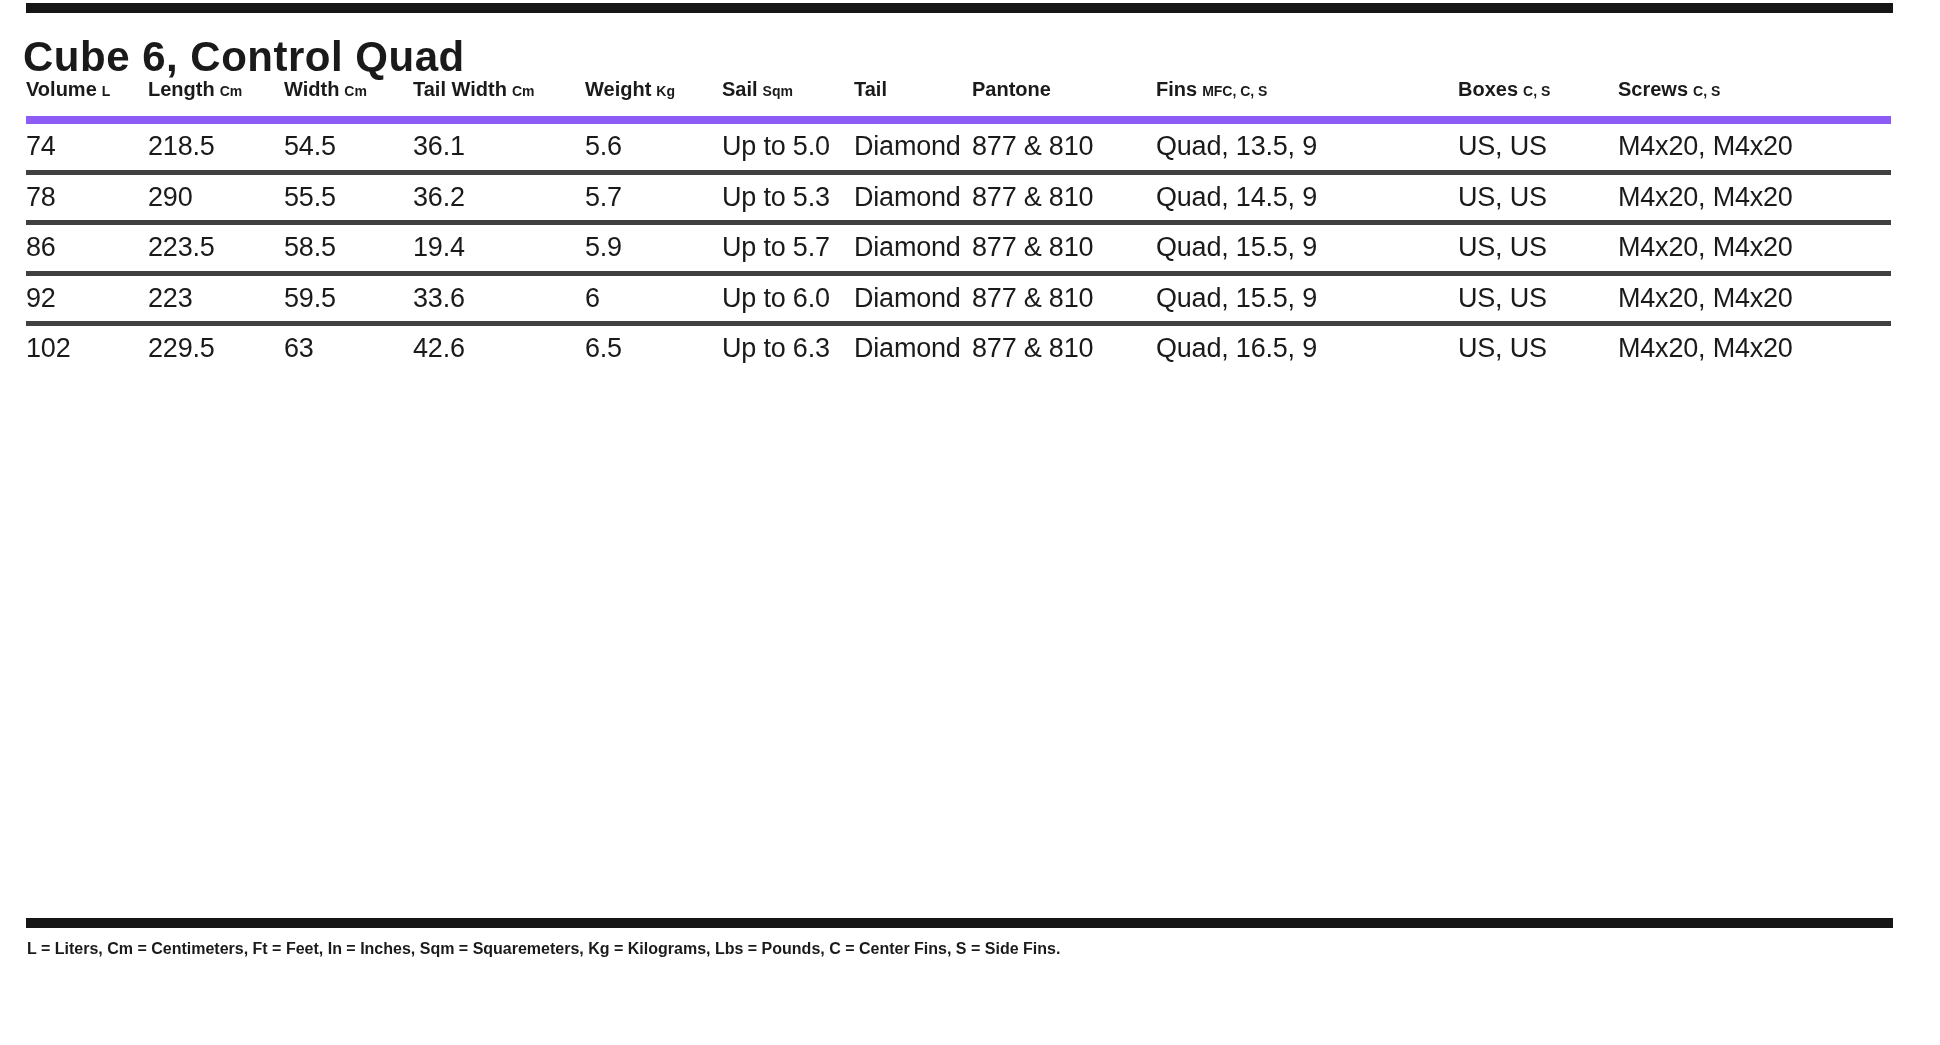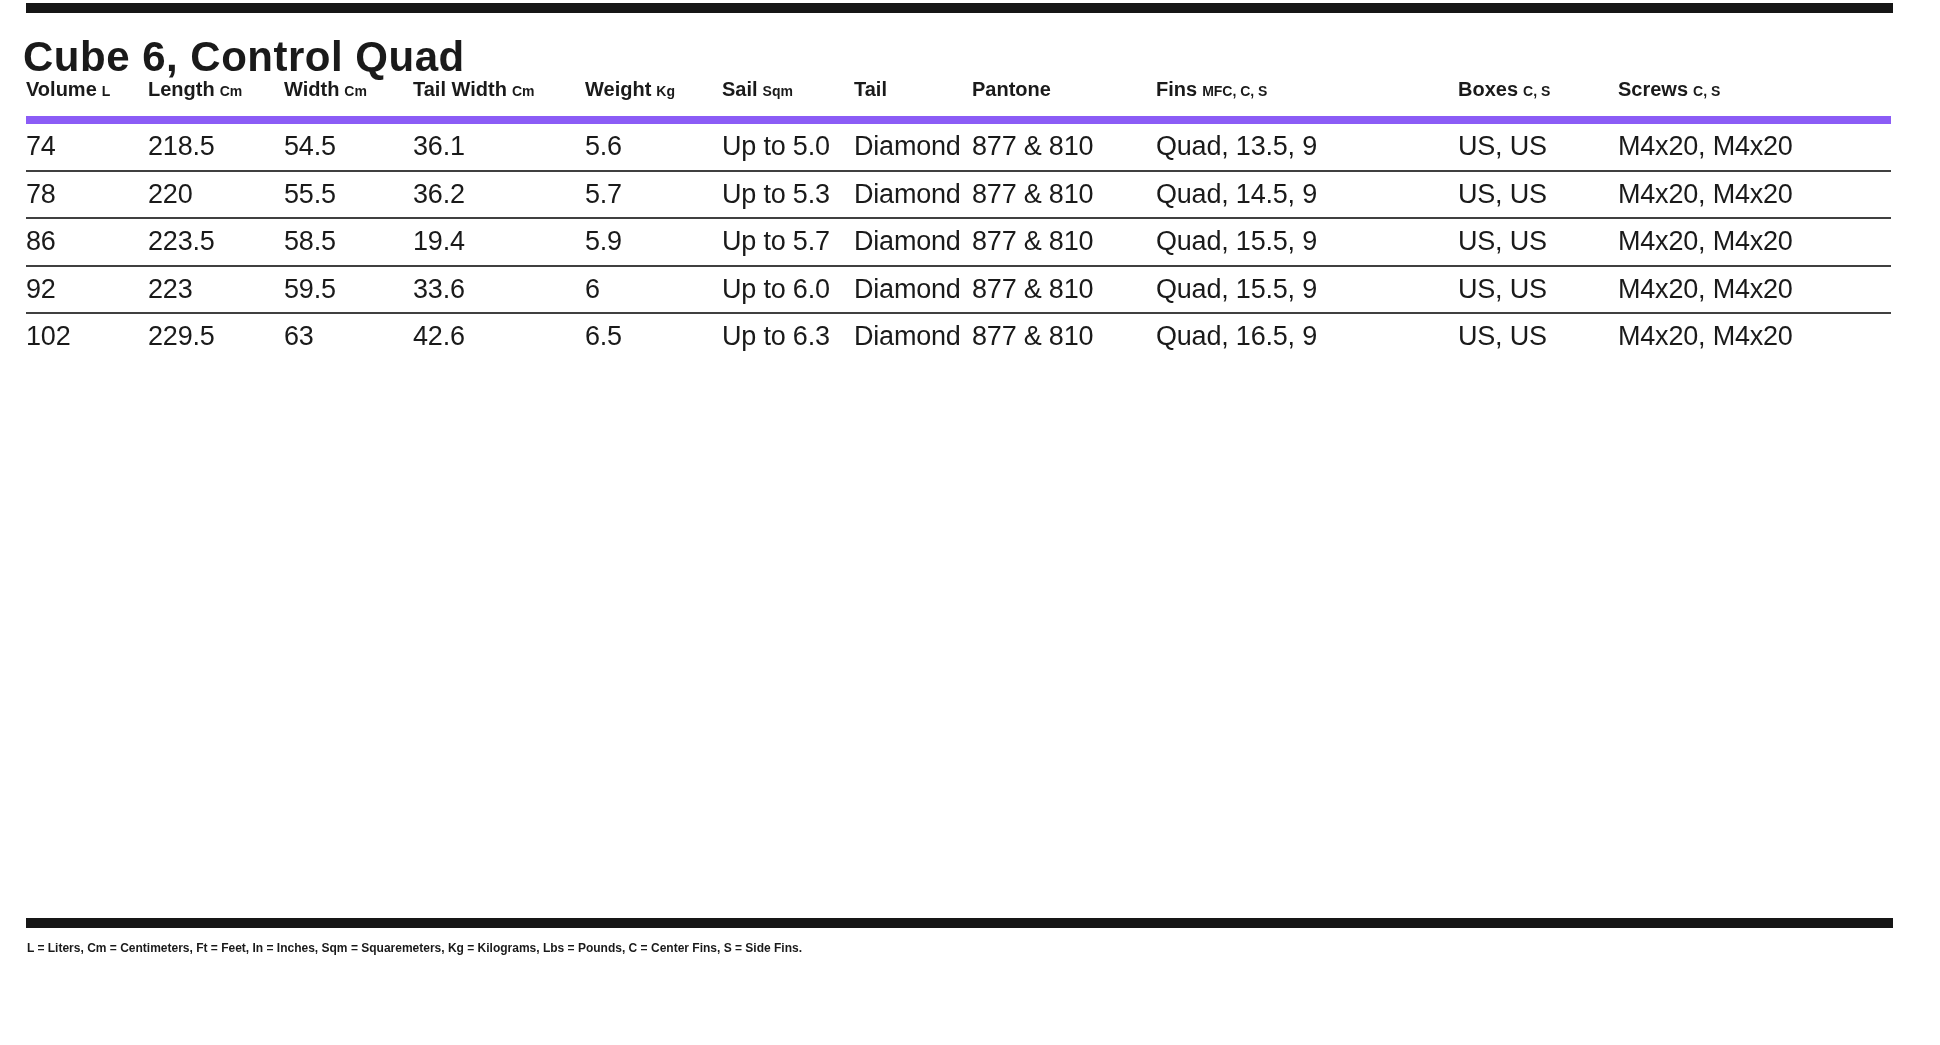--- a/index.html
+++ b/index.html
@@ -61,27 +61,27 @@
   tbody td {
     font-size: 27px;
     font-weight: 400;
     height: 45.5px;
     padding: 0;
     vertical-align: middle;
     white-space: nowrap;
     overflow: hidden;
     letter-spacing: -0.2px;
   }
-  tbody tr { border-bottom: 2px solid #404040; }
+  tbody tr { border-bottom: 5px solid #404040; }
   tbody tr.last { border-bottom: none; }
   .footer {
     position: absolute;
     left: 27px;
     top: 936px;
-    font-size: 12px;
+    font-size: 16px;
     font-weight: bold;
     line-height: 25px;
     white-space: nowrap;
   }
 </style>
 </head>
 <body>
 
 <div class="bar top"></div>
 
@@ -125,21 +125,21 @@
       <td>5.6</td>
       <td>Up to 5.0</td>
       <td>Diamond</td>
       <td>877 &amp; 810</td>
       <td>Quad, 13.5, 9</td>
       <td>US, US</td>
       <td>M4x20, M4x20</td>
     </tr>
     <tr>
       <td>78</td>
-      <td>220</td>
+      <td>290</td>
       <td>55.5</td>
       <td>36.2</td>
       <td>5.7</td>
       <td>Up to 5.3</td>
       <td>Diamond</td>
       <td>877 &amp; 810</td>
       <td>Quad, 14.5, 9</td>
       <td>US, US</td>
       <td>M4x20, M4x20</td>
     </tr>

